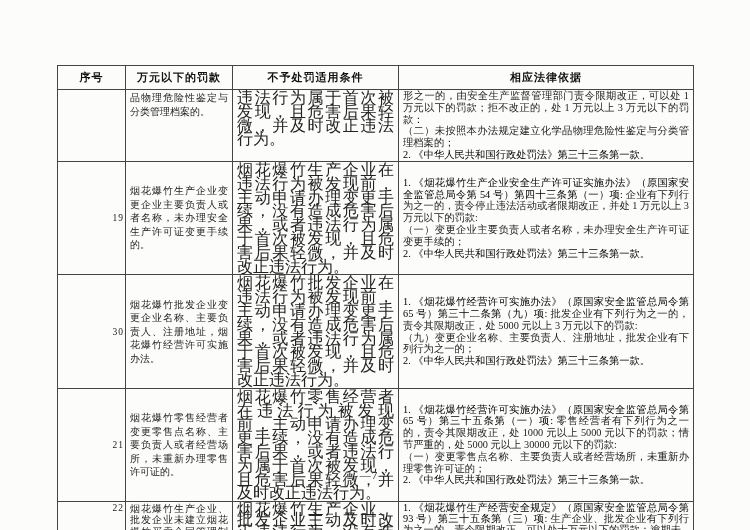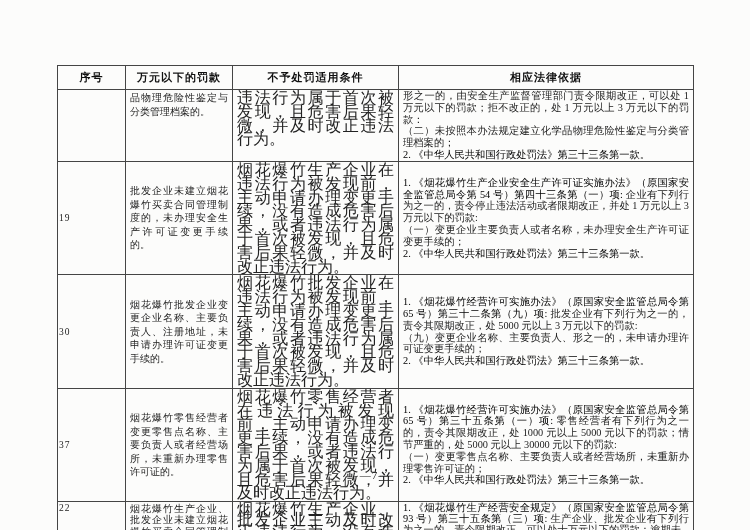--- a/index.html
+++ b/index.html
@@ -34,21 +34,21 @@
     font-size: 11px;
     font-weight: bold;
     text-align: center;
     vertical-align: middle;
     color: #111;
     padding: 0 2px;
     letter-spacing: 1px;
   }
   
   .cell-num {
-    text-align: left;
+    text-align: right;
     vertical-align: middle;
     font-size: 9.5px;
     letter-spacing: 1px;
     color: #222;
   }
   .cell-violation {
     font-size: 10px;
     line-height: 13.5px;
     padding: 1px 4px;
     vertical-align: middle;
@@ -115,42 +115,42 @@
       <td class="cell-condition">违法行为属于首次被发现，且危害后果轻微，并及时改正违法行为。</td>
       <td class="cell-legal">
             <div class="para"><span>形之一的，由安全生产监督管理部门责令限期改正，可以处 1 万元以下的罚款；拒不改正的，处 1 万元以上 3 万元以下的罚款：</span></div>
             <div class="para"><span>（二）未按照本办法规定建立化学品物理危险性鉴定与分类管理档案的；</span></div>
             <div class="para"><span class="bold">2. 《中华人民共和国行政处罚法》第三十三条第一款。</span></div>
           </td>
     </tr>
 
     <tr style="height:96px">
       <td class="cell-num">19</td>
-      <td class="cell-violation">批发企业未建立烟花爆竹买卖合同管理制度的，未办理安全生产许可证变更手续的。</td>
+      <td class="cell-violation">烟花爆竹生产企业变更企业主要负责人或者名称，未办理安全生产许可证变更手续的。</td>
       <td class="cell-condition">烟花爆竹生产企业在违法行为被发现前，主动申请办理变更手续，没有造成危害后果，或者违法行为属于首次被发现，且危害后果轻微，并及时改正违法行为。</td>
       <td class="cell-legal">
             <div class="para"><span class="bold">1. 《烟花爆竹生产企业安全生产许可证实施办法》（原国家安全监管总局令第 54 号）第四十三条第（一）项: </span><span>企业有下列行为之一的，责令停止违法活动或者限期改正，并处 1 万元以上 3 万元以下的罚款:</span></div>
             <div class="para"><span>（一）变更企业主要负责人或者名称，未办理安全生产许可证变更手续的；</span></div>
             <div class="para"><span class="bold">2. 《中华人民共和国行政处罚法》第三十三条第一款。</span></div>
           </td>
     </tr>
 
     <tr style="height:75px">
       <td class="cell-num">30</td>
-      <td class="cell-violation">烟花爆竹批发企业变更企业名称、主要负责人、注册地址，未申请办理许可证变更手续的。</td>
+      <td class="cell-violation">烟花爆竹批发企业变更企业名称、主要负责人、注册地址，烟花爆竹经营许可实施办法。</td>
       <td class="cell-condition">烟花爆竹批发企业在违法行为被发现前，主动申请办理变更手续，没有造成危害后果，或者违法行为属于首次被发现，且危害后果轻微，并及时改正违法行为。</td>
       <td class="cell-legal">
             <div class="para"><span class="bold">1. 《烟花爆竹经营许可实施办法》（原国家安全监管总局令第 65 号）第三十二条第（九）项: </span><span>批发企业有下列行为之一的，责令其限期改正，处 5000 元以上 3 万元以下的罚款:</span></div>
-            <div class="para"><span>（九）变更企业名称、主要负责人、形之一的，未申请办理许可证变更手续的；</span></div>
+            <div class="para"><span>（九）变更企业名称、主要负责人、注册地址，批发企业有下列行为之一的；</span></div>
             <div class="para"><span class="bold">2. 《中华人民共和国行政处罚法》第三十三条第一款。</span></div>
           </td>
     </tr>
 
     <tr style="height:90px">
-      <td class="cell-num">37</td>
+      <td class="cell-num">21</td>
       <td class="cell-violation">烟花爆竹零售经营者变更零售点名称、主要负责人或者经营场所，未重新办理零售许可证的。</td>
       <td class="cell-condition">烟花爆竹零售经营者在违法行为被发现前，主动申请办理变更手续，没有造成危害后果，或者违法行为属于首次被发现，且危害后果轻微，并及时改正违法行为。</td>
       <td class="cell-legal">
             <div class="para"><span class="bold">1. 《烟花爆竹经营许可实施办法》（原国家安全监管总局令第 65 号）第三十五条第（一）项: </span><span>零售经营者有下列行为之一的，责令其限期改正，处 1000 元以上 5000 元以下的罚款；情节严重的，处 5000 元以上 30000 元以下的罚款:</span></div>
             <div class="para"><span>（一）变更零售点名称、主要负责人或者经营场所，未重新办理零售许可证的；</span></div>
             <div class="para"><span class="bold">2. 《中华人民共和国行政处罚法》第三十三条第一款。</span></div>
           </td>
     </tr>
 
     <tr class="row-last" style="height:35px">

